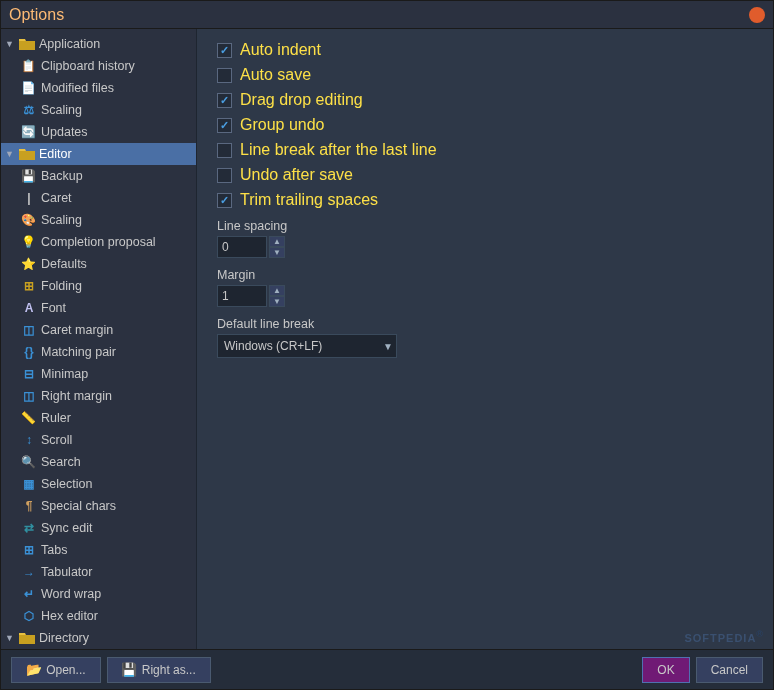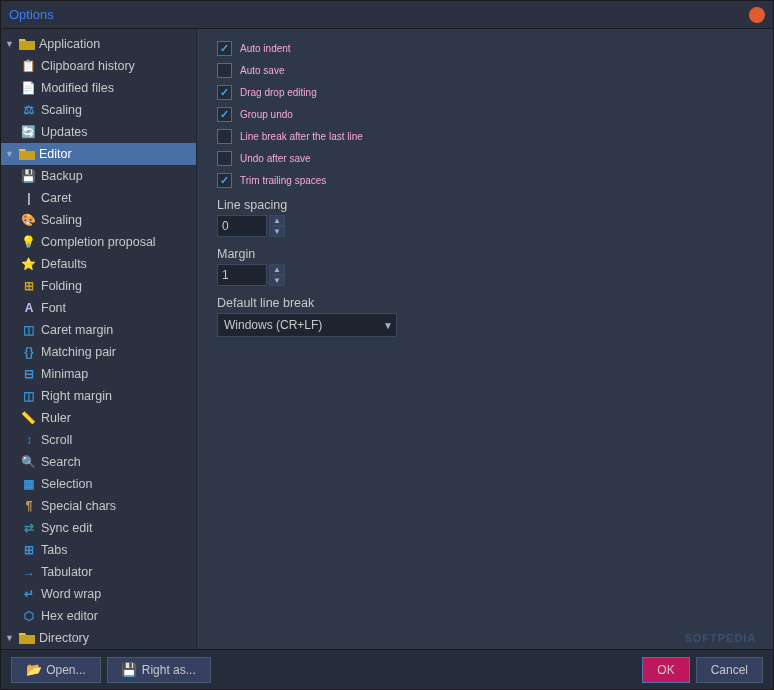--- a/index.html
+++ b/index.html
@@ -24,22 +24,22 @@
       background: #2b3140;
       height: 28px;
       display: flex;
       align-items: center;
       padding: 0 8px;
       justify-content: space-between;
       flex-shrink: 0;
       border-bottom: 1px solid #1a1a1a;
     }
     .title-bar-title {
-      color: #3b82f6;
-      font-size: 13px;
+      color: #fdba74;
+      font-size: 16px;
     }
     .title-bar-close {
       width: 16px;
       height: 16px;
       background: #e05c2c;
       border-radius: 50%;
       cursor: pointer;
     }
     .content-area {
       display: flex;
@@ -118,22 +118,22 @@
     .checkbox-custom.checked {
       background: #232b38;
     }
     .checkbox-custom.checked::after {
       content: '✓';
       color: #4a9de0;
       font-size: 11px;
       font-weight: bold;
     }
     .option-label {
-      color: #f9a8d4;
-      font-size: 10px;
+      color: #fde047;
+      font-size: 16px;
     }
 
     .field-group {
       margin-top: 10px;
       margin-bottom: 6px;
     }
     .field-label {
       color: #c8c8c8;
       font-size: 12.5px;
       margin-bottom: 3px;
@@ -212,21 +212,21 @@
       padding: 0 14px;
       background: #354060;
       border: 1px solid #4a5a70;
       color: #c8c8c8;
       font-size: 12px;
       cursor: pointer;
       display: flex;
       align-items: center;
       gap: 4px;
     }
-    .btn-bottom.primary { background: #be185d; border-color: #5070b0; }
+    .btn-bottom.primary { background: #701a75; border-color: #5070b0; }
     .btn-icon { font-size: 13px; }
 
     .softpedia {
       position: absolute;
       bottom: 46px;
       right: 10px;
       color: #3a5070;
       font-size: 11px;
       font-weight: bold;
       letter-spacing: 1px;

